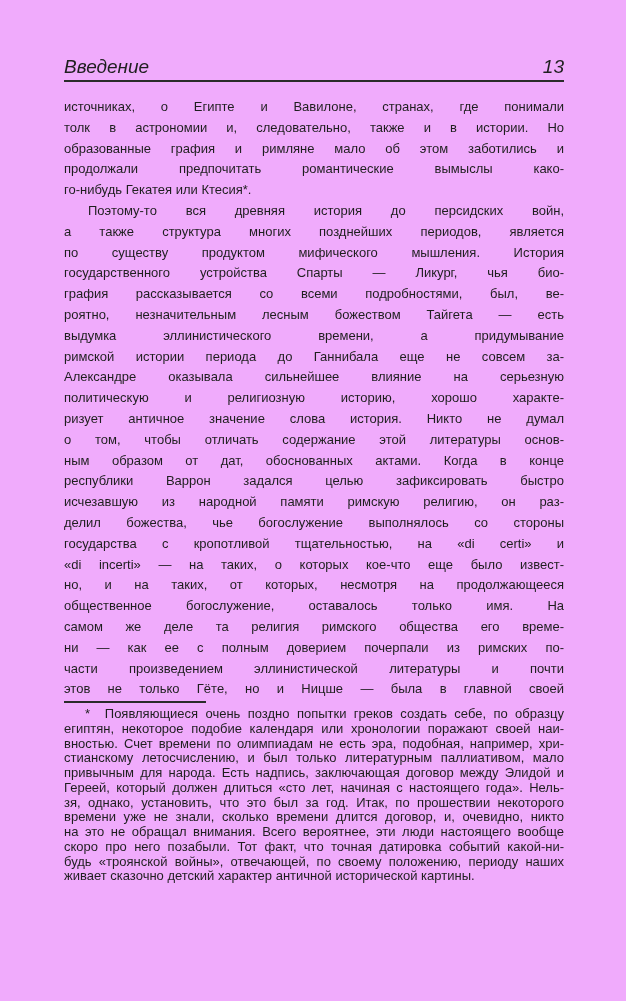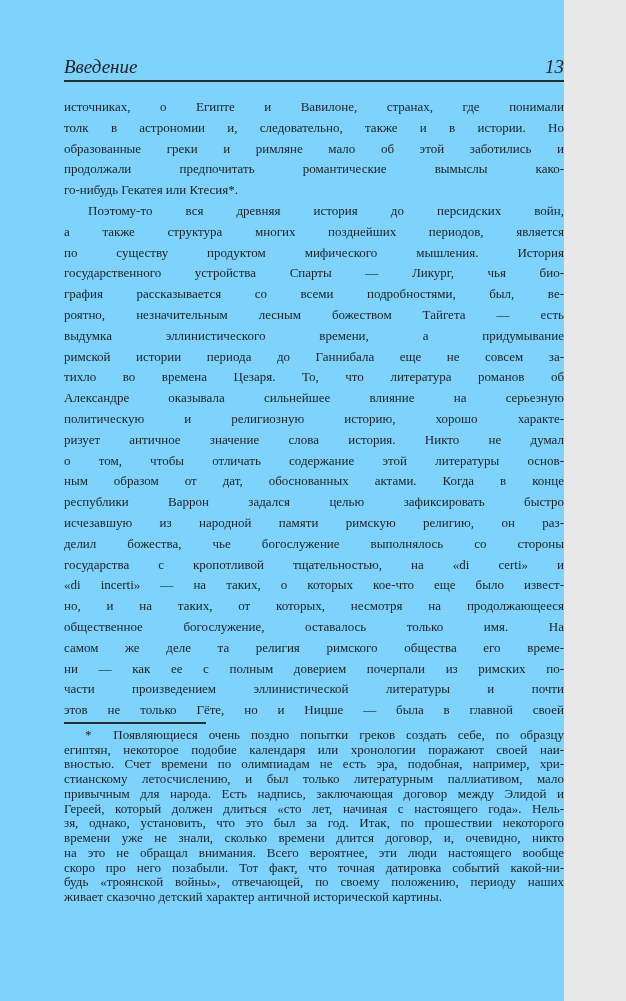--- a/index.html
+++ b/index.html
@@ -2,25 +2,25 @@
 <html lang="ru"><head>
 <meta charset="utf-8">
 <style>
   html, body {
     margin: 0;
     padding: 0;
     background: #e8e8e8;
   }
   .page {
     position: relative;
-    width: 564px;
+    width: 626px;
     height: 1001px;
-    background: #7dd3fc;
+    background: #f0abfc;
     overflow: hidden;
-    font-family: Liberation Serif, serif;
+    font-family: Liberation Sans, sans-serif;
     color: #1f1f1f;
   }
   .content {
     position: absolute;
     left: 64px;
     top: 0;
     width: 500px;
   }
   .header-row {
     margin-top: 56px;
@@ -85,32 +85,31 @@
 
     <div class="header-row">
       <span>Введение</span>
       <span>13</span>
     </div>
     <div class="header-rule"></div>
 
     <div class="bodytext">
         <div class="line">источниках, о Египте и Вавилоне, странах, где понимали</div>
         <div class="line">толк в астрономии и, следовательно, также и в истории. Но</div>
-        <div class="line">образованные греки и римляне мало об этой заботились и</div>
+        <div class="line">образованные графия и римляне мало об этом заботились и</div>
         <div class="line">продолжали предпочитать романтические вымыслы како-</div>
         <div class="line nojust">го-нибудь Гекатея или Ктесия*.</div>
         <div class="line indent">Поэтому-то вся древняя история до персидских войн,</div>
         <div class="line">а также структура многих позднейших периодов, является</div>
         <div class="line">по существу продуктом мифического мышления. История</div>
         <div class="line">государственного устройства Спарты — Ликург, чья био-</div>
         <div class="line">графия рассказывается со всеми подробностями, был, ве-</div>
         <div class="line">роятно, незначительным лесным божеством Тайгета — есть</div>
         <div class="line">выдумка эллинистического времени, а придумывание</div>
         <div class="line">римской истории периода до Ганнибала еще не совсем за-</div>
-        <div class="line">тихло во времена Цезаря. То, что литература романов об</div>
         <div class="line">Александре оказывала сильнейшее влияние на серьезную</div>
         <div class="line">политическую и религиозную историю, хорошо характе-</div>
         <div class="line">ризует античное значение слова история. Никто не думал</div>
         <div class="line">о том, чтобы отличать содержание этой литературы основ-</div>
         <div class="line">ным образом от дат, обоснованных актами. Когда в конце</div>
         <div class="line">республики Варрон задался целью зафиксировать быстро</div>
         <div class="line">исчезавшую из народной памяти римскую религию, он раз-</div>
         <div class="line">делил божества, чье богослужение выполнялось со стороны</div>
         <div class="line">государства с кропотливой тщательностью, на «di certi» и</div>
         <div class="line">«di incerti» — на таких, о которых кое-что еще было извест-</div>

